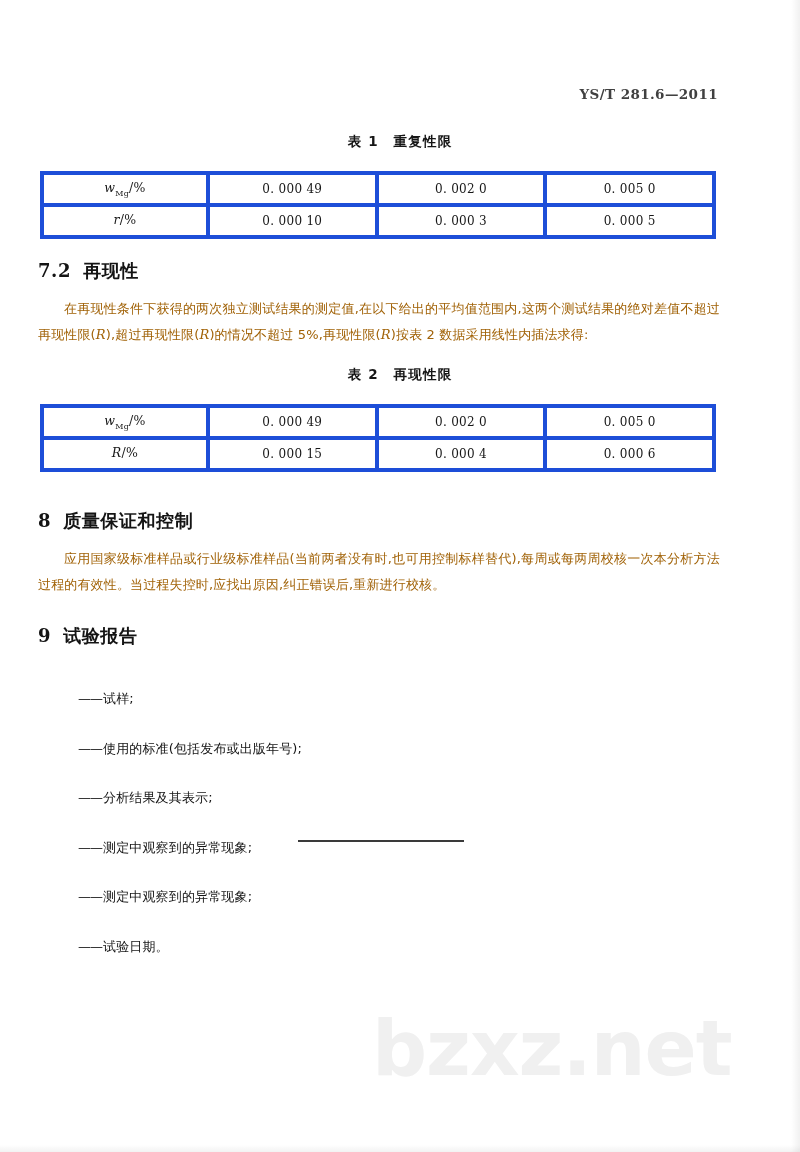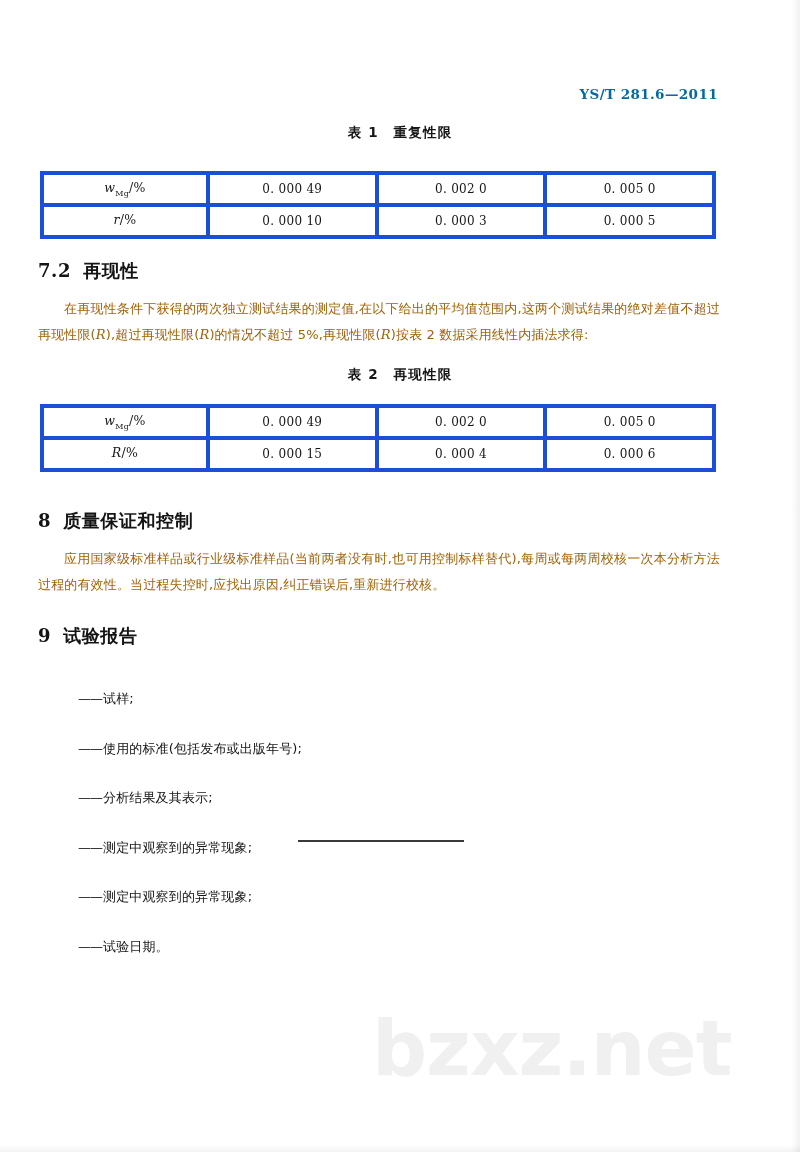--- a/index.html
+++ b/index.html
@@ -44,36 +44,36 @@
 
   
   .header {
     position: absolute;
     top: 86px;
     right: 82px;
     font-family: "DejaVu Serif", "Liberation Serif", serif;
     font-weight: bold;
     font-size: 13.5px;
     letter-spacing: 0.4px;
-    color: #0369a1;
+    color: #404040;
     white-space: nowrap;
   }
 
   
   .table-caption {
     position: absolute;
     left: 0;
     width: 800px;
     text-align: center;
     font-size: 13.5px;
     font-weight: bold;
     letter-spacing: 1.2px;
     color: #161616;
   }
-  #caption-1 { top: 124px; }
+  #caption-1 { top: 133px; }
   #caption-2 { top: 366px; }
 
   
   table.std-table {
     position: absolute;
     left: 40px;
     width: 676px;
     border-collapse: collapse;
     table-layout: fixed;
   }

